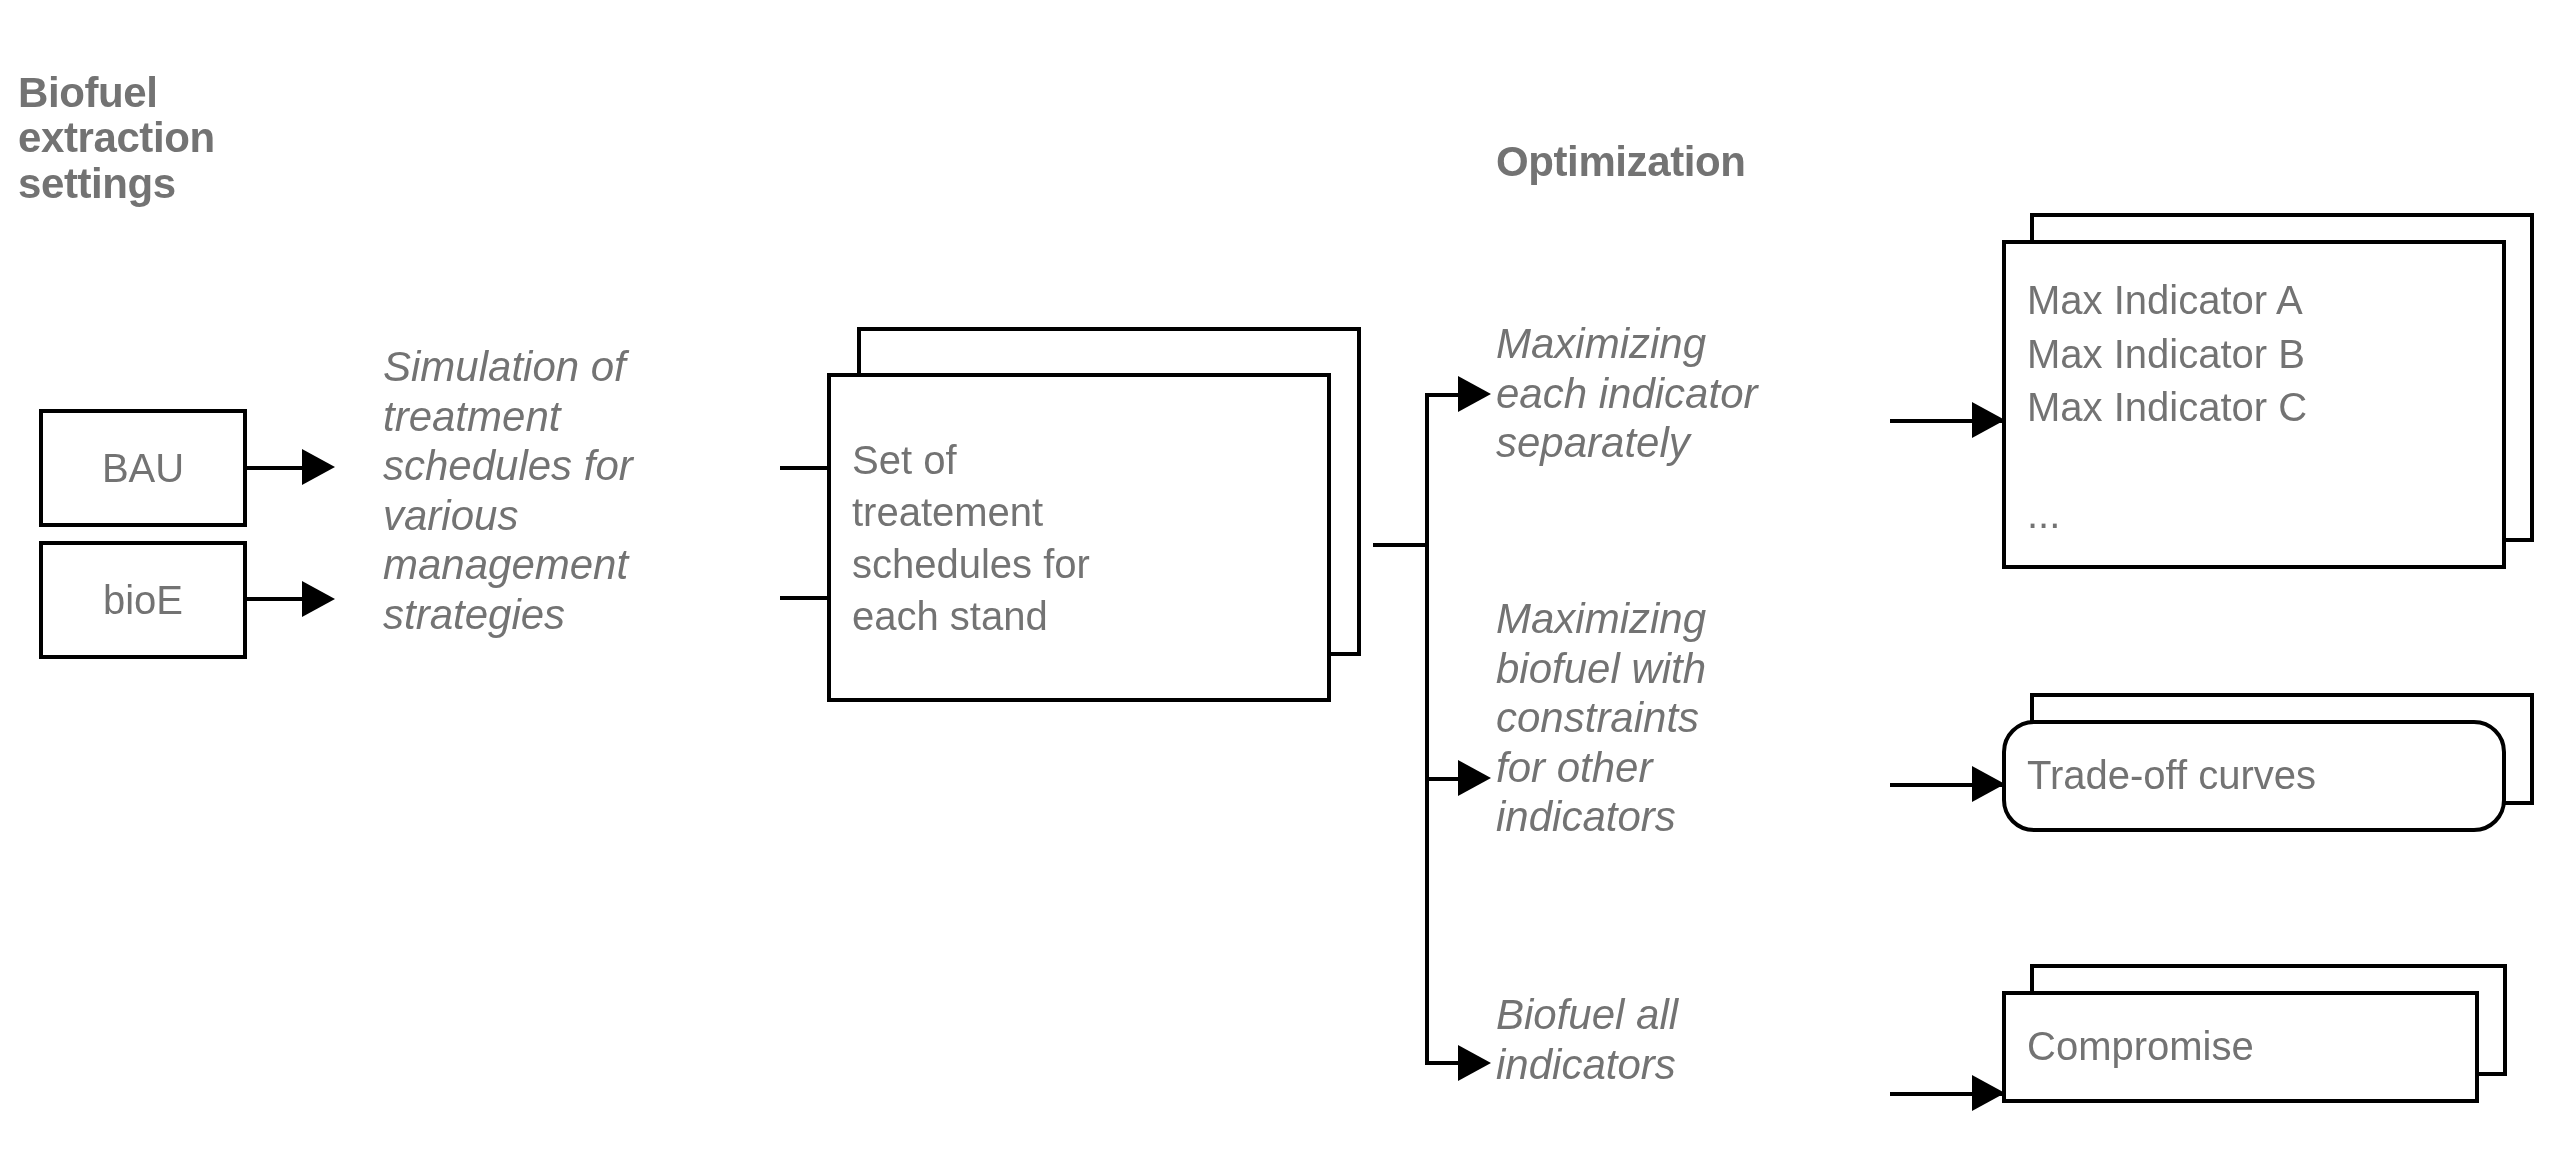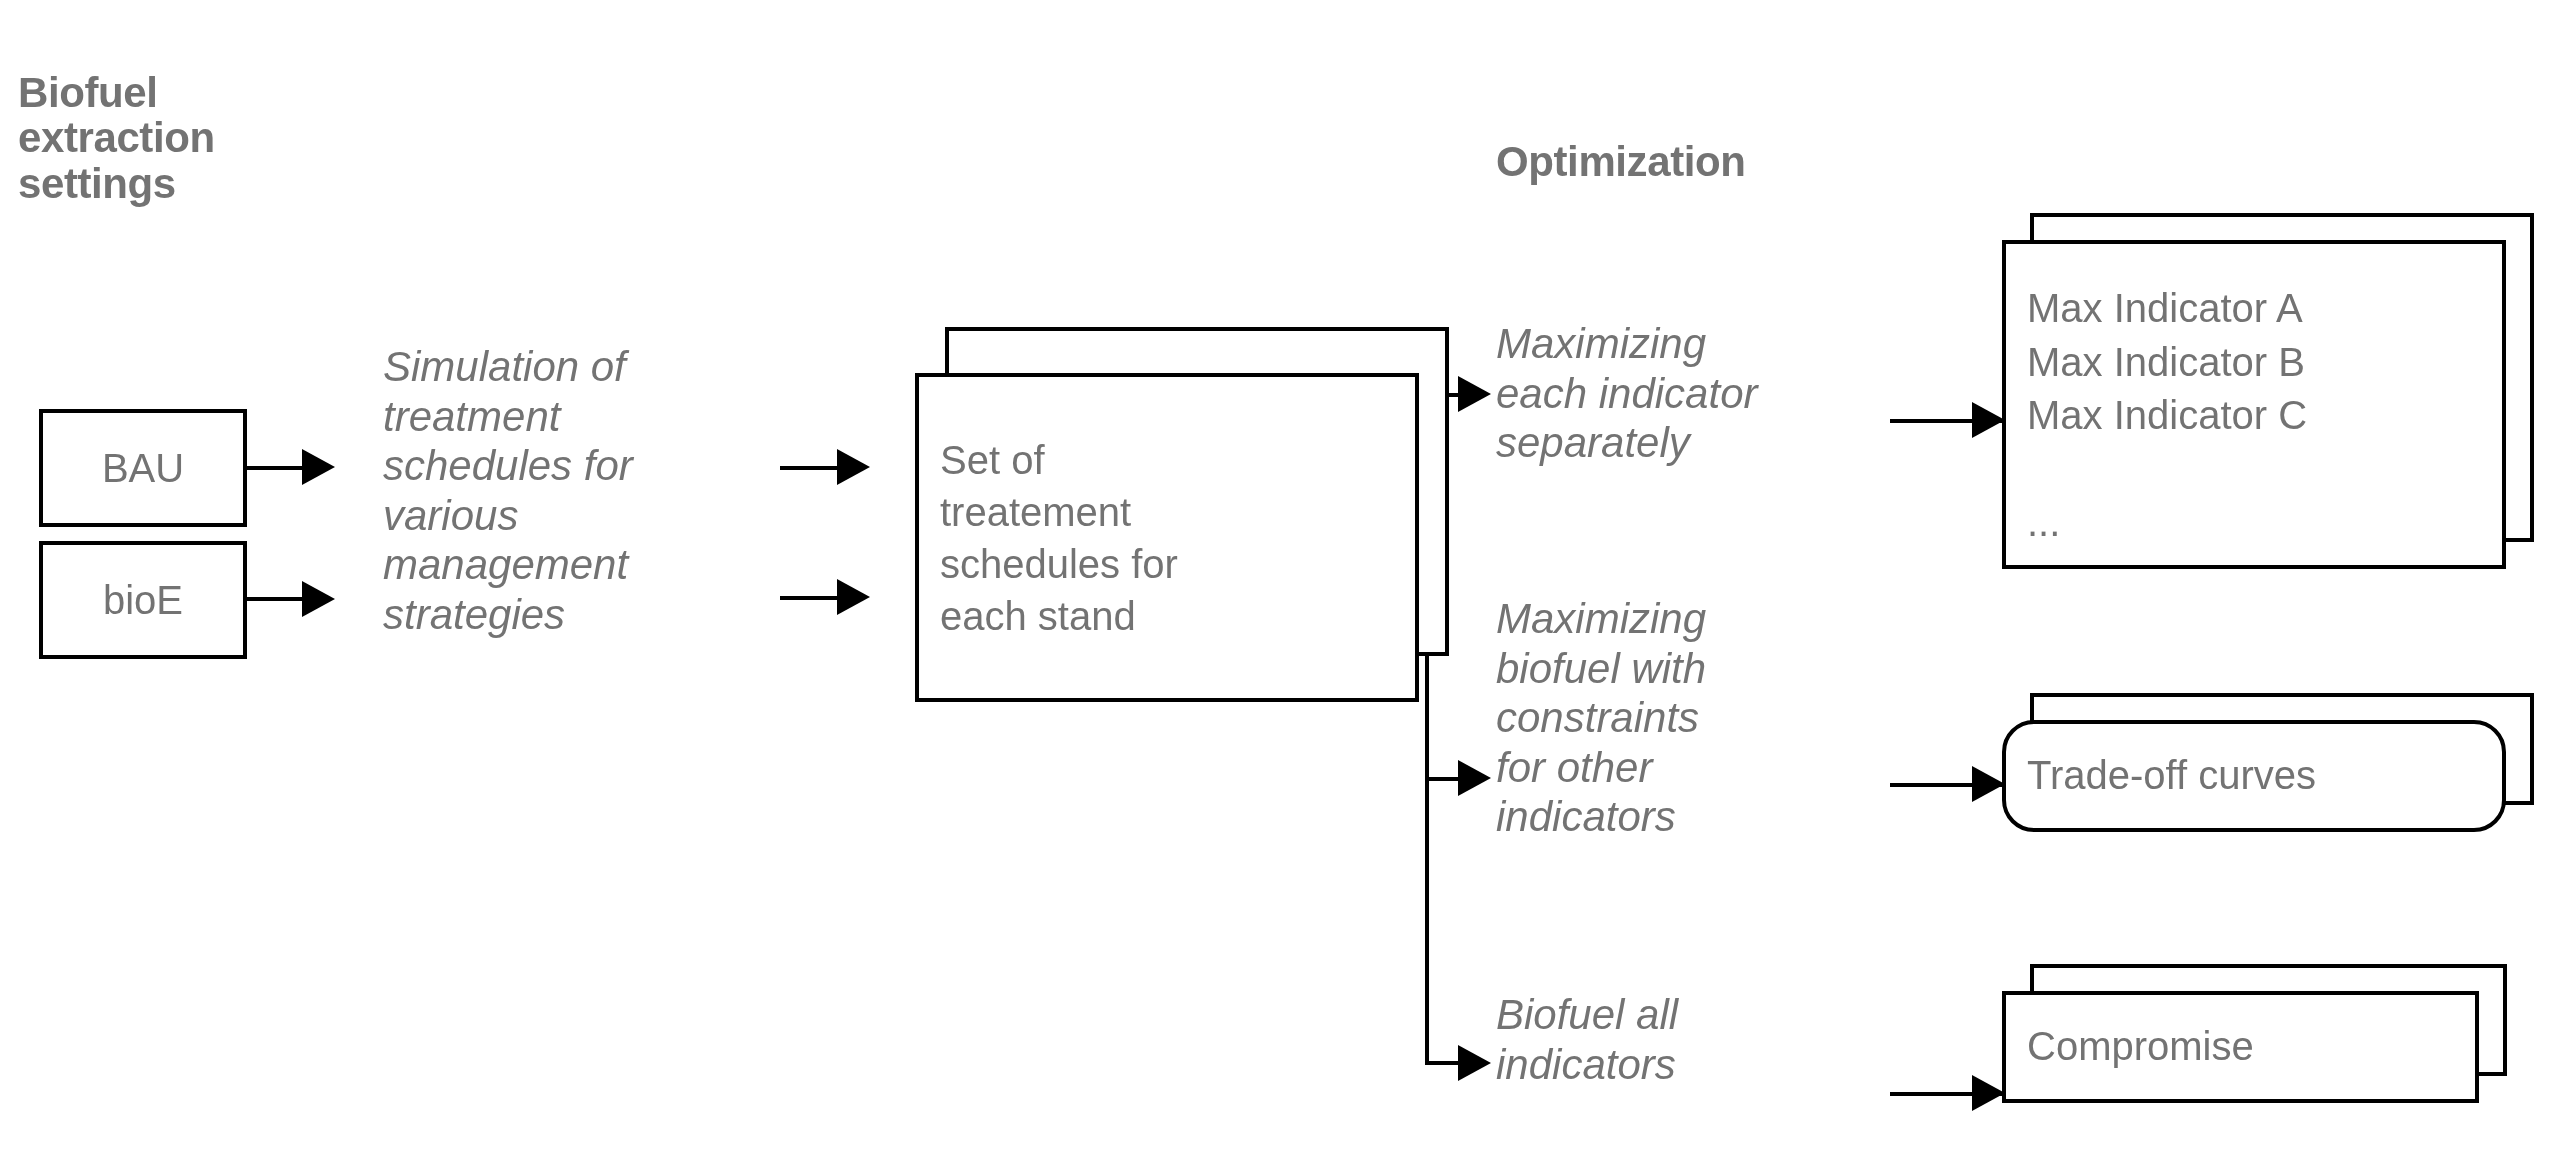--- a/index.html
+++ b/index.html
@@ -75,21 +75,21 @@
     font-size: 40px;
     line-height: 1.28;
     white-space: pre-line;
     padding-left: 21px;
   }
   .card-front.center-card .card-text { line-height: 1.30; }
   .card-front.list-card {
     align-items: flex-start;
   }
   .card-front.list-card .card-text {
-    padding-top: 38px;
+    padding-top: 30px;
     line-height: 1.34;
   }
 
   
   .hline {
     position: absolute;
     height: 3.7px;
     background: #000000;
   }
   .vline {
@@ -135,21 +135,21 @@
 various
 management
 strategies</div>
 
   <div class="hline" style="left:780px; top:438px; width:78px;"></div>
   <div class="arrow-head" style="left:837px; top:421px;"></div>
 
   <div class="hline" style="left:780px; top:568px; width:78px;"></div>
   <div class="arrow-head" style="left:837px; top:551px;"></div>
 
-  <div class="card-stack" style="left:915px; top:299px; width:538px; height:396px;">
+  <div class="card-stack" style="left:827px; top:299px; width:538px; height:396px;">
     <div class="card-back" style="left:30px; top:0px; width:504px; height:329px;"></div>
     <div class="card-front center-card" style="left:0px; top:46px; width:504px; height:329px;">
       <span class="card-text">Set of
 treatement
 schedules for
 each stand</span>
     </div>
   </div>
 
   <div class="hline" style="left:1373px; top:515px; width:55px;"></div>

